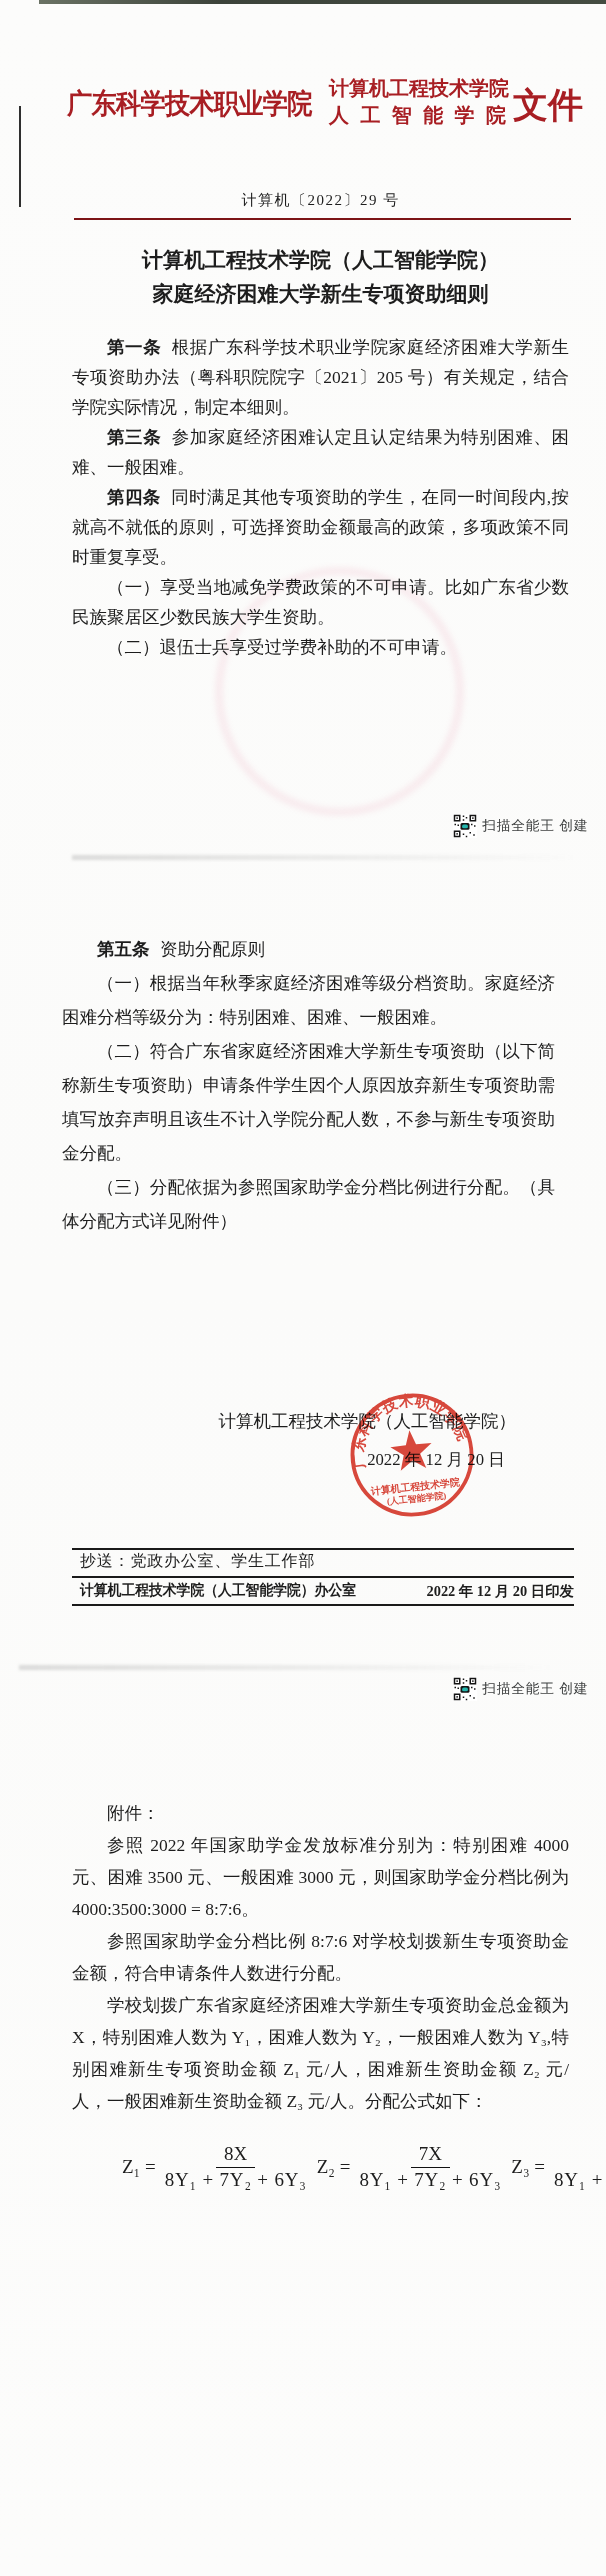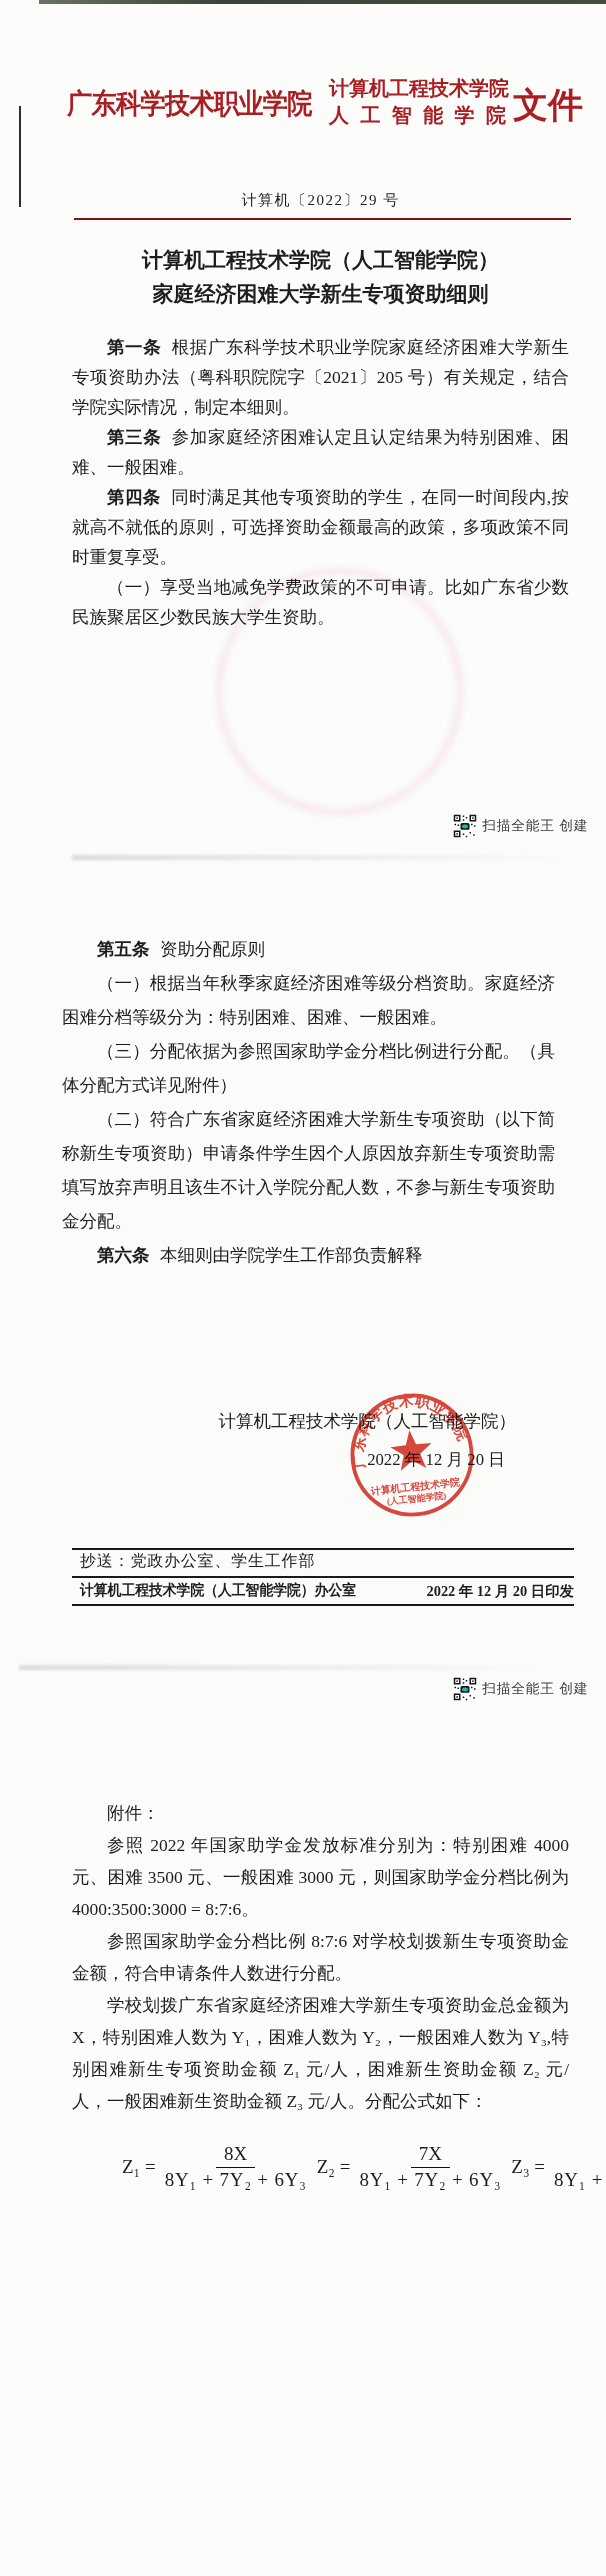--- a/index.html
+++ b/index.html
@@ -100,20 +100,21 @@
   <div class="doc-title">
     <div>计算机工程技术学院（人工智能学院）</div>
     <div>家庭经济困难大学新生专项资助细则</div>
   </div>
 
   <div class="body-block body1">
     <p class="art"><span class="art-label">第一条</span><span>根据广东科学技术职业学院家庭经济困难大学新生专项资助办法（粤科职院院字〔2021〕205 号）有关规定，结合学院实际情况，制定本细则。</span></p>
     <p class="art"><span class="art-label">第三条</span><span>参加家庭经济困难认定且认定结果为特别困难、困难、一般困难。</span></p>
     <p class="art"><span class="art-label">第四条</span><span>同时满足其他专项资助的学生，在同一时间段内,按就高不就低的原则，可选择资助金额最高的政策，多项政策不同时重复享受。</span></p>
     <p class="art"><span class="art-label"></span><span>（一）享受当地减免学费政策的不可申请。比如广东省少数民族聚居区少数民族大学生资助。</span></p>
+    <p class="art"><span class="art-label"></span><span>（二）退伍士兵享受过学费补助的不可申请。</span></p>
   </div>
 
   <div class="watermark wm1">
     <svg width="24" height="24" viewBox="0 0 32 32">
       <rect width="32" height="32" fill="#ffffff"></rect>
       <rect x="1" y="1" width="9" height="9" fill="#141414"></rect>
         <rect x="3" y="3" width="5" height="5" fill="#fff"></rect>
         <rect x="4.5" y="4.5" width="2" height="2" fill="#141414"></rect>
       <rect x="22" y="1" width="9" height="9" fill="#141414"></rect>
         <rect x="24" y="3" width="5" height="5" fill="#fff"></rect>
@@ -135,23 +136,22 @@
         <rect x="13" y="17" width="2" height="2" fill="#141414"></rect>
       <rect x="10" y="12" width="12" height="9" rx="2" fill="#141414"></rect>
       <rect x="12" y="14" width="8" height="5" rx="2.5" fill="#25b6ad"></rect>
     </svg>
     <span class="wm-label">扫描全能王 创建</span>
   </div>
 
   <div class="body-block body2">
     <p class="art"><span class="art-label">第五条</span><span>资助分配原则</span></p>
     <p class="art"><span class="art-label"></span><span>（一）根据当年秋季家庭经济困难等级分档资助。家庭经济困难分档等级分为：特别困难、困难、一般困难。</span></p>
+    <p class="art"><span class="art-label"></span><span>（二）符合广东省家庭经济困难大学新生专项资助（以下简称新生专项资助）申请条件学生因个人原因放弃新生专项资助需填写放弃声明且该生不计入学院分配人数，不参与新生专项资助金分配。</span></p>
     <p class="art"><span class="art-label"></span><span>（三）分配依据为参照国家助学金分档比例进行分配。（具体分配方式详见附件）</span></p>
-    <p class="art"><span class="art-label"></span><span>（二）符合广东省家庭经济困难大学新生专项资助（以下简称新生专项资助）申请条件学生因个人原因放弃新生专项资助需填写放弃声明且该生不计入学院分配人数，不参与新生专项资助金分配。</span></p>
-    <p class="art"><span class="art-label">第六条</span><span>本细则由学院学生工作部负责解释</span></p>
   </div>
 
   <div class="sig-org">计算机工程技术学院（人工智能学院）</div>
   <div class="sig-date">2022 年 12 月 20 日</div>
   <svg class="stamp" viewBox="0 0 200 200">
     <circle cx="100" cy="100" r="93" fill="none" stroke="var(--stamp-red)" stroke-width="6"></circle>
     <defs>
         <path id="arcpath" d="M 26 116 A 76 76 0 1 1 174 116" fill="none"></path>
       </defs>
     <text font-size="23" font-weight="700" fill="var(--stamp-red)">

